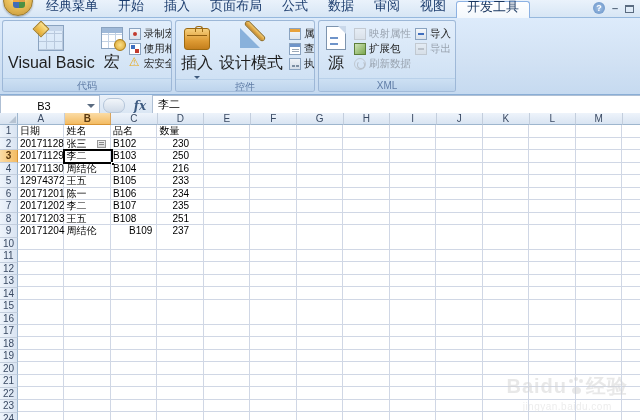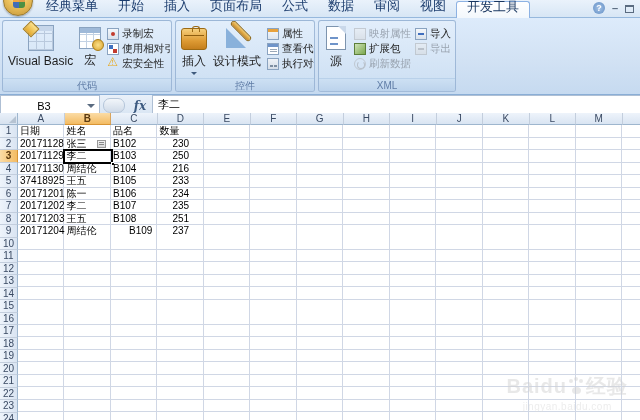--- a/index.html
+++ b/index.html
@@ -34,21 +34,21 @@
   .rb-group { position:absolute; top:2px; height:72px; border:1px solid rgba(140,170,205,.75);
     border-radius:3px; background:linear-gradient(#e2eefb,#d5e5f6 60%,#cbdef2);
     display:flex; flex-direction:column; overflow:hidden; }
   .g0 { left:2px;   width:170px; }
   .g1 { left:175px; width:140px; }
   .g2 { left:318px; width:138px; }
   .rb-body { flex:1; display:flex; align-items:stretch; padding:1px 2px 0; }
   .rb-label { height:13px; background:linear-gradient(#cde0f3,#bcd3ec); color:#5f7ca6;
     font-size:10px; text-align:center; line-height:13px; border-top:1px solid #b9d1ea; }
   .big-btn { display:flex; flex-direction:column; align-items:center; padding:3px 3px 0; color:#1e1e1e; }
-  .big-btn .lbl { font-size:12px; margin-top:3px; white-space:nowrap; }
+  .big-btn .lbl { font-size:16px; margin-top:3px; white-space:nowrap; }
   .drop-arrow { width:0; height:0; border-left:3px solid transparent; border-right:3px solid transparent;
     border-top:3px solid #3f5a7d; margin-top:2px; }
   .small-col { display:flex; flex-direction:column; justify-content:flex-start; padding:4px 1px 0 3px; }
   .small-btn { display:flex; align-items:center; gap:3px; height:15px; font-size:10.5px;
     color:#1e1e1e; white-space:nowrap; }
   .small-btn.disabled { color:#9aa4b0; }
   .small-btn.disabled .sicon { opacity:.45; filter:grayscale(1); }
 
   
   .bicon { width:26px; height:26px; position:relative; }
@@ -357,21 +357,21 @@
         <div class="cell" style="left: 111px; top: 24.5px;">B102</div>
         <div class="cell r" style="left: 157.5px; top: 24.5px;">230</div>
         <div class="cell r" style="left: 18px; top: 37px;">20171129</div>
         <div class="cell" style="left: 64.5px; top: 37px;">李二</div>
         <div class="cell" style="left: 111px; top: 37px;">B103</div>
         <div class="cell r" style="left: 157.5px; top: 37px;">250</div>
         <div class="cell r" style="left: 18px; top: 49.5px;">20171130</div>
         <div class="cell" style="left: 64.5px; top: 49.5px;">周结伦</div>
         <div class="cell" style="left: 111px; top: 49.5px;">B104</div>
         <div class="cell r" style="left: 157.5px; top: 49.5px;">216</div>
-        <div class="cell r" style="left: 18px; top: 62px;">37418925</div>
+        <div class="cell r" style="left: 18px; top: 62px;">12974372</div>
         <div class="cell" style="left: 64.5px; top: 62px;">王五</div>
         <div class="cell" style="left: 111px; top: 62px;">B105</div>
         <div class="cell r" style="left: 157.5px; top: 62px;">233</div>
         <div class="cell r" style="left: 18px; top: 74.5px;">20171201</div>
         <div class="cell" style="left: 64.5px; top: 74.5px;">陈一</div>
         <div class="cell" style="left: 111px; top: 74.5px;">B106</div>
         <div class="cell r" style="left: 157.5px; top: 74.5px;">234</div>
         <div class="cell r" style="left: 18px; top: 87px;">20171202</div>
         <div class="cell" style="left: 64.5px; top: 87px;">李二</div>
         <div class="cell" style="left: 111px; top: 87px;">B107</div>

